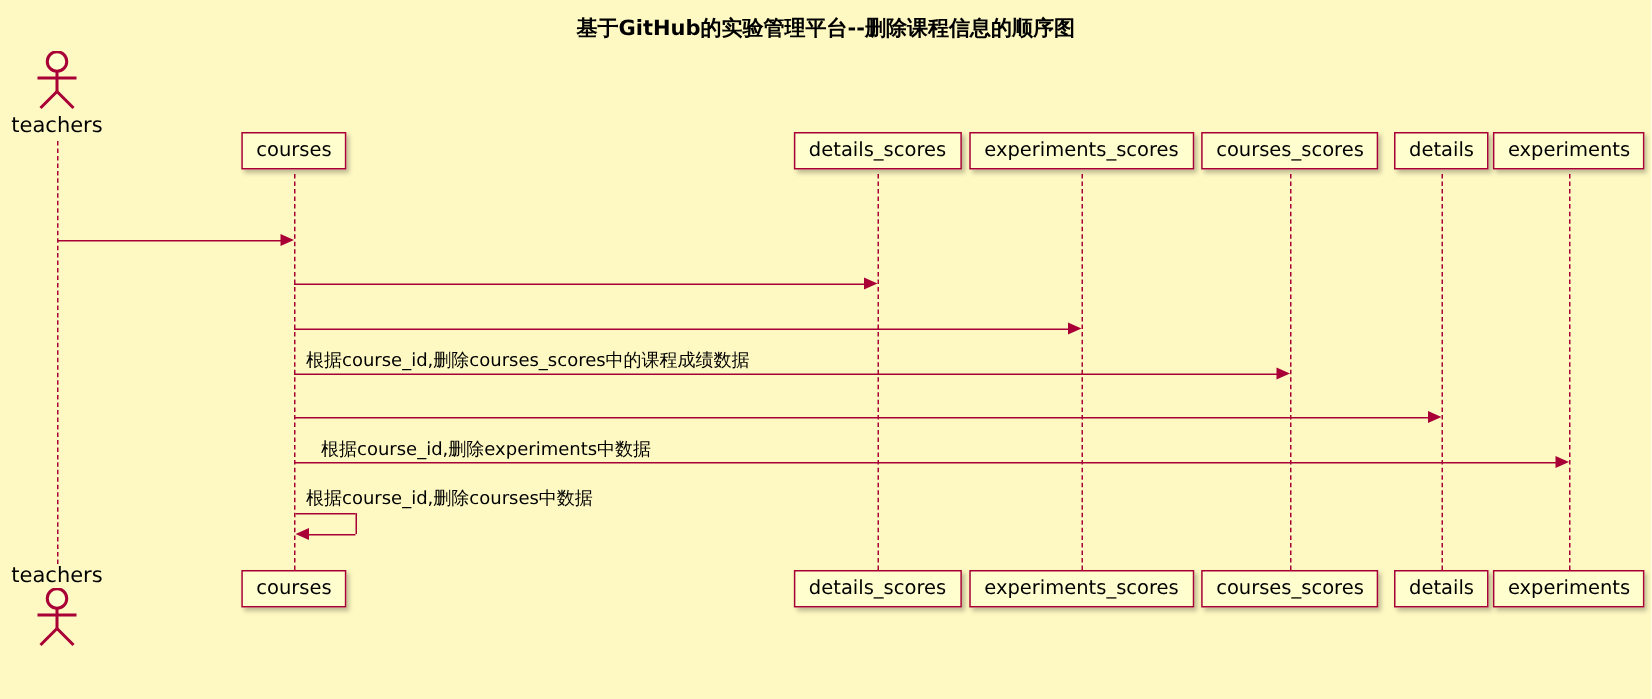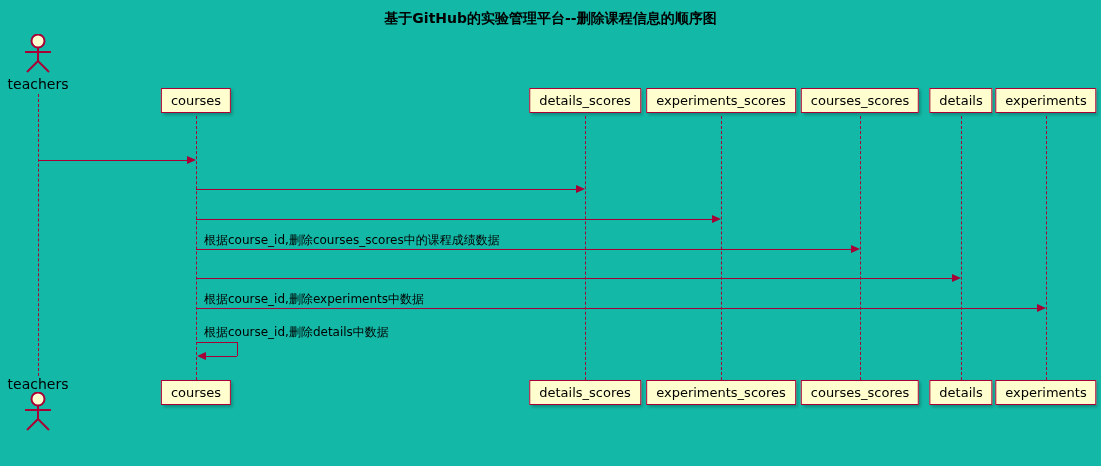--- a/index.html
+++ b/index.html
@@ -1,19 +1,19 @@
 <!DOCTYPE html>
 <html><head>
 <meta charset="utf-8">
 <style>
   html,body{margin:0;padding:0;background:#ffffff;}
   #canvas{
     position:relative;
     width:1101px;height:466px;
-    background:#14b8a6;
+    background:#fef9c3;
     font-family:"DejaVu Sans","Liberation Sans",sans-serif;
     overflow:hidden;
   }
   .title{
     position:absolute;top:10px;left:0;width:1101px;
     text-align:center;font-size:14px;font-weight:bold;color:#000;
   }
   .participant{
     position:absolute;
     transform:translateX(-50%);
@@ -120,23 +120,23 @@
   <div class="msg-line" style="left:196px;top:219px;width:518px;"></div>
   <div class="arrow-right" style="left:712px;top:215px;"></div>
 
   <div class="msg-label" style="left:204px;top:232px;">根据course_id,删除courses_scores中的课程成绩数据</div>
   <div class="msg-line" style="left:196px;top:249px;width:657px;"></div>
   <div class="arrow-right" style="left:851px;top:245px;"></div>
 
   <div class="msg-line" style="left:196px;top:278px;width:758px;"></div>
   <div class="arrow-right" style="left:952px;top:274px;"></div>
 
-  <div class="msg-label" style="left:204px;top:291px;">根据course_id,删除experiments中数据</div>
+  <div class="msg-label" style="left:214px;top:291px;">根据course_id,删除experiments中数据</div>
   <div class="msg-line" style="left:196px;top:308px;width:843px;"></div>
   <div class="arrow-right" style="left:1037px;top:304px;"></div>
 
-  <div class="msg-label" style="left:204px;top:324px;">根据course_id,删除details中数据</div>
+  <div class="msg-label" style="left:204px;top:324px;">根据course_id,删除courses中数据</div>
   <div class="msg-line" style="left:197px;top:342px;width:40px;"></div>
   <div class="msg-vline" style="left:237px;top:342px;height:14px;"></div>
   <div class="msg-line" style="left:206px;top:356px;width:31px;"></div>
   <div class="arrow-left" style="left:197px;top:352px;"></div>
 
 </div>
 
 </body></html>

